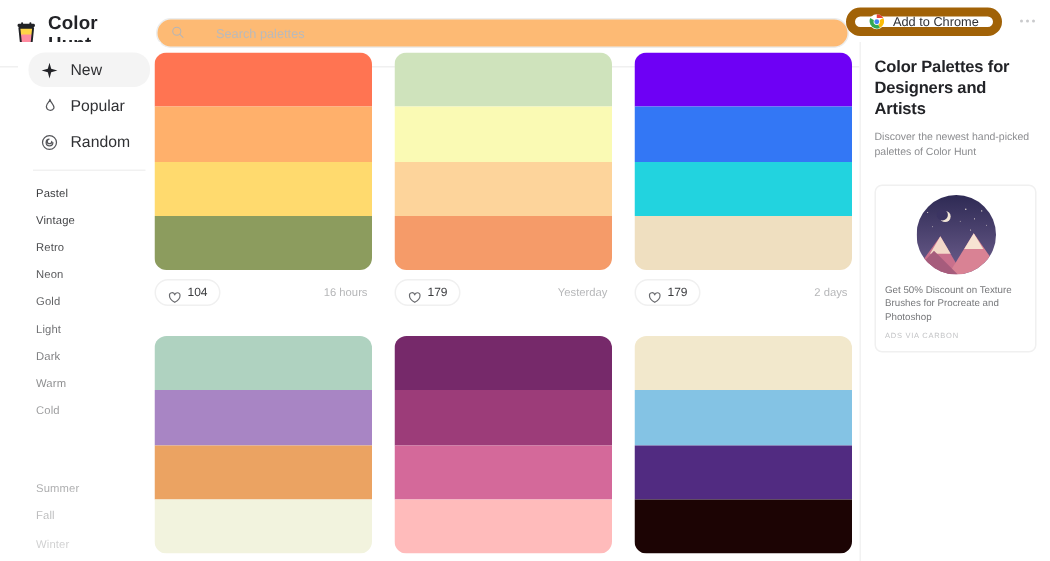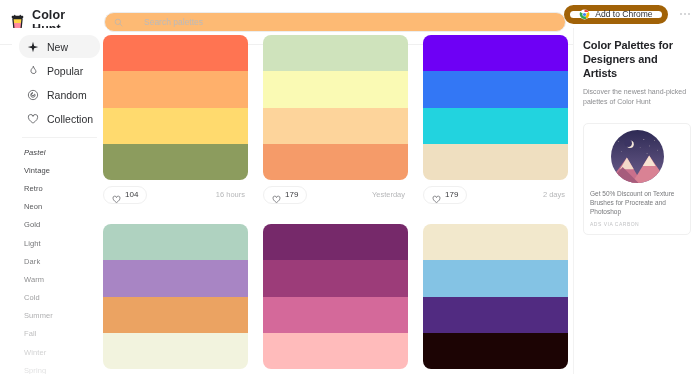--- a/index.html
+++ b/index.html
@@ -170,30 +170,24 @@
             </svg></span>
           <span>Popular</span>
         </div>
         <div class="nav-item">
           <span class="nav-ico"><svg xmlns="http://www.w3.org/2000/svg" viewBox="0 0 16 16" width="12" height="12">
               <circle cx="8" cy="8" r="6.2" fill="none" stroke="#55565a" stroke-width="1.1"></circle>
               <path d="M11 8 A3 3 0 1 1 8 5 A2 2 0 1 0 10 7" fill="none" stroke="#55565a" stroke-width="1.1" stroke-linecap="round"></path>
             </svg></span>
           <span>Random</span>
         </div>
-        <div class="nav-item">
-          <span class="nav-ico"><svg xmlns="http://www.w3.org/2000/svg" viewBox="0 0 16 16" width="12" height="12">
-              <path d="M8 13.4 C8 13.4 1.8 9.8 1.8 5.8 A3.1 3.1 0 0 1 8 4.6 A3.1 3.1 0 0 1 14.2 5.8 C14.2 9.8 8 13.4 8 13.4 Z" fill="none" stroke="#55565a" stroke-width="1.1" stroke-linejoin="round"></path>
-            </svg></span>
-          <span>Collection</span>
-        </div>
       </div>
     <div class="nav-divider"></div>
     <div id="tag-list">
-        <div class="tag-item" style="opacity: 1; font-style: italic;">
+        <div class="tag-item" style="opacity: 1;">
           <span>Pastel</span>
         </div>
         <div class="tag-item" style="opacity: 0.95;">
           <span>Vintage</span>
         </div>
         <div class="tag-item" style="opacity: 0.9;">
           <span>Retro</span>
         </div>
         <div class="tag-item" style="opacity: 0.85;">
           <span>Neon</span>
@@ -206,21 +200,21 @@
         </div>
         <div class="tag-item" style="opacity: 0.66;">
           <span>Dark</span>
         </div>
         <div class="tag-item" style="opacity: 0.58;">
           <span>Warm</span>
         </div>
         <div class="tag-item" style="opacity: 0.5;">
           <span>Cold</span>
         </div>
-        <div class="tag-item" style="opacity: 0.42;">
+        <div class="tag-item" style="opacity: 0.42; margin-top: 34px;">
           <span>Summer</span>
         </div>
         <div class="tag-item" style="opacity: 0.34;">
           <span>Fall</span>
         </div>
         <div class="tag-item" style="opacity: 0.24;">
           <span>Winter</span>
         </div>
         <div class="tag-item" style="opacity: 0.16;">
           <span>Spring</span>

